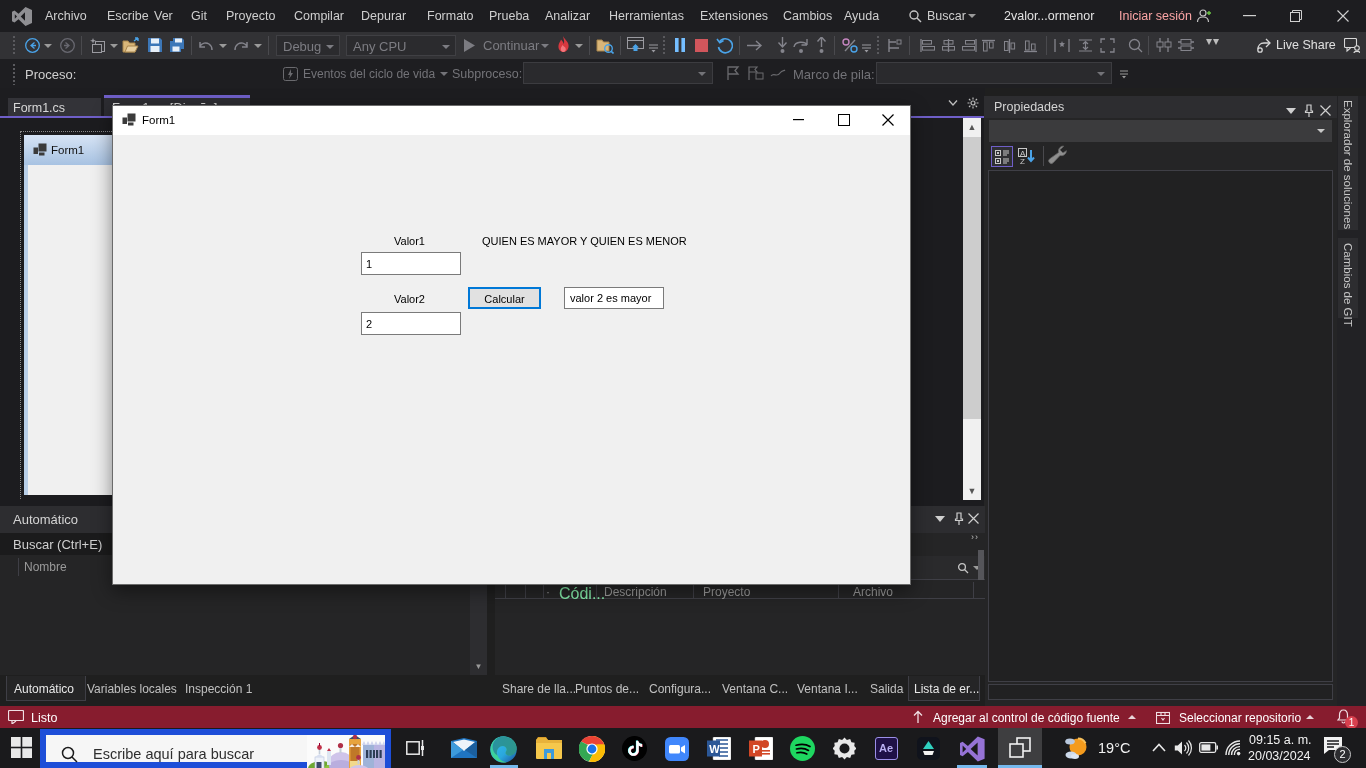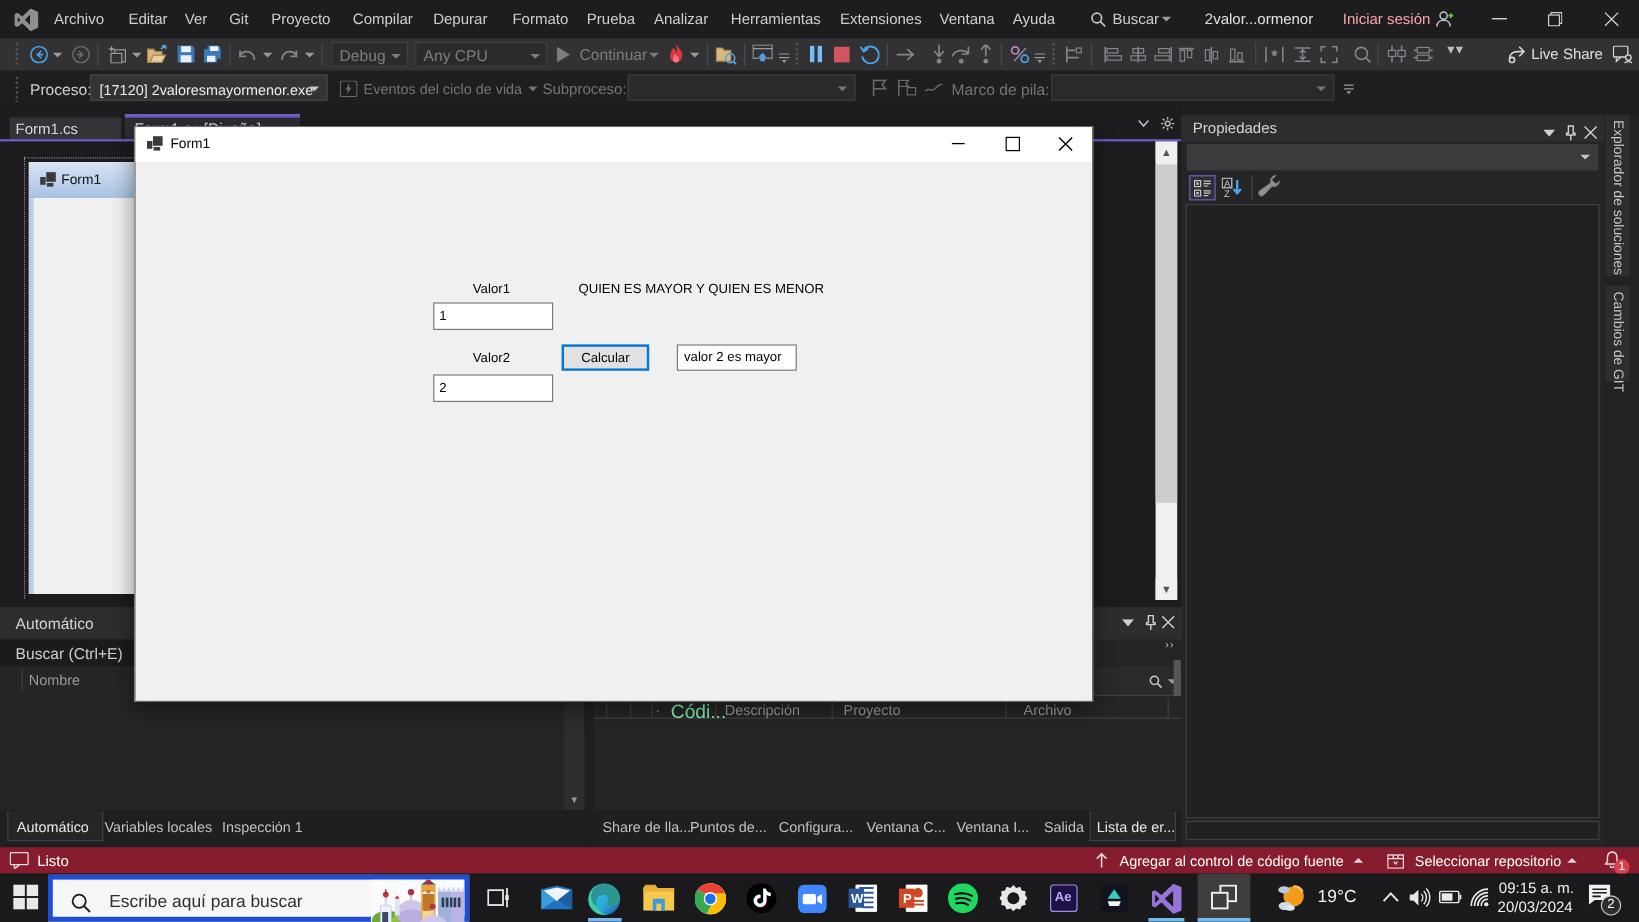--- a/index.html
+++ b/index.html
@@ -32,32 +32,32 @@
      background-size:4px 4px; }
 </style>
 </head>
 <body>
 
 <div class="a" id="menubar">
   <svg class="a" style="left:12px;top:7px" width="20" height="19" viewBox="0 0 20 19">
     <path d="M13.5 0 L6.5 6.7 L2.5 3.6 L0 4.8 L0 14.2 L2.5 15.4 L6.5 12.3 L13.5 19 L20 16 L20 3 Z M2.8 11.8 L2.8 7.2 L5 9.5 Z M8.7 9.5 L13 5.3 L13 13.7 Z" fill="#8f8f93"></path>
   </svg>
   <span class="menu" style="left:45px">Archivo</span>
-  <span class="menu" style="left:107px">Editar</span>
+  <span class="menu" style="left:107px">Escribe</span>
   <span class="menu" style="left:154px">Ver</span>
   <span class="menu" style="left:191px">Git</span>
   <span class="menu" style="left:226px">Proyecto</span>
   <span class="menu" style="left:294px">Compilar</span>
   <span class="menu" style="left:361px">Depurar</span>
   <span class="menu" style="left:427px">Formato</span>
   <span class="menu" style="left:489px">Prueba</span>
   <span class="menu" style="left:545px">Analizar</span>
   <span class="menu" style="left:609px">Herramientas</span>
   <span class="menu" style="left:700px">Extensiones</span>
-  <span class="menu" style="left:783px">Ventana</span>
+  <span class="menu" style="left:783px">Cambios</span>
   <span class="menu" style="left:844px">Ayuda</span>
   <svg class="a" style="left:908px;top:9px" width="14" height="14" viewBox="0 0 14 14">
     <circle cx="6" cy="6" r="4" fill="none" stroke="#c5c5c5" stroke-width="1.4"></circle>
     <line x1="9" y1="9" x2="13" y2="13" stroke="#c5c5c5" stroke-width="1.4"></line>
   </svg>
   <span class="menu" style="left:927px">Buscar</span>
   <span class="caret" style="left:968px;top:14px"></span>
   <span class="menu" style="left:1004px;color:#e2e2e2">2valor...ormenor</span>
   <span class="menu" style="left:1119px;color:#fca5a5;font-size:12.5px">Iniciar sesión</span>
   <svg class="a" style="left:1196px;top:8px" width="17" height="16" viewBox="0 0 17 16">
@@ -274,24 +274,20 @@
     <rect x="0.5" y="0.5" width="12" height="9" rx="1" fill="none" stroke="#d8d8d8" stroke-width="1.1"></rect>
     <path d="M3 10 L3 13 L6.5 10" fill="none" stroke="#d8d8d8" stroke-width="1.1"></path>
     <circle cx="13" cy="10" r="2.3" fill="#323235" stroke="#d8d8d8" stroke-width="1.1"></circle>
     <path d="M10 15 C10 12.8 16 12.8 16 15" fill="none" stroke="#d8d8d8" stroke-width="1.1"></path>
   </svg>
 </div>
 
 <div class="a" id="procrow">
   <div class="grip" style="left:12px;top:4px;height:22px"></div>
   <span class="txt" style="left:25px;top:8px;font-size:13px;color:#cfcfcf">Proceso:</span>
-  <div class="combo" style="left:75px;top:3px;width:198px;height:22px">
-    <span class="txt" style="left:7px;top:5px;font-size:12px;color:#ececec">[17120] 2valoresmayormenor.exe</span>
-    <span class="caret" style="right:6px;top:9px;border-top-color:#c8c8c8"></span>
-  </div>
   <svg class="a" style="left:283px;top:8px" width="15" height="14" viewBox="0 0 15 14">
     <rect x="0.5" y="0.5" width="14" height="13" rx="2" fill="none" stroke="#6a6a6e"></rect>
     <path d="M8 2 L5 8 L7 8 L6 12 L10 6 L8 6 Z" fill="#6a6a6e"></path>
   </svg>
   <span class="txt" style="left:303px;top:8px;font-size:12px;color:#737378">Eventos del ciclo de vida</span>
   <span class="caret" style="left:440px;top:13px;border-top-color:#737378"></span>
   <span class="txt" style="left:452px;top:8px;font-size:12.5px;color:#737378">Subproceso:</span>
   <div class="combo" style="left:523px;top:3px;width:190px;height:22px;background:#2a2a2d;border-color:#3c3c40">
     <span class="caret" style="right:6px;top:9px;border-top-color:#737378"></span>
   </div>
@@ -527,21 +523,21 @@
 
 <div class="a" id="taskbar">
 
   <svg class="a" style="left:11px;top:9px" width="21" height="21" viewBox="0 0 21 21">
     <rect x="0" y="0" width="9.7" height="9.7" fill="#e8e8e8"></rect>
       <rect x="11.3" y="0" width="9.7" height="9.7" fill="#e8e8e8"></rect>
     <rect x="0" y="11.3" width="9.7" height="9.7" fill="#e8e8e8"></rect>
       <rect x="11.3" y="11.3" width="9.7" height="9.7" fill="#e8e8e8"></rect>
   </svg>
 
-  <div class="a" style="left:40px;top:1px;width:351px;height:39px;background:#f6f6f6;border:4px solid #1d4ed8">
+  <div class="a" style="left:40px;top:1px;width:351px;height:39px;background:#f6f6f6;border:6px solid #1d4ed8">
     <svg class="a" style="left:15px;top:11px" width="17" height="17" viewBox="0 0 17 17">
       <circle cx="7" cy="7" r="5.5" fill="none" stroke="#1b1b1b" stroke-width="1.5"></circle>
       <line x1="11" y1="11" x2="16" y2="16" stroke="#1b1b1b" stroke-width="1.5"></line>
     </svg>
     <span class="txt" style="left:47px;top:11px;font-size:14.5px;color:#2e2e2e">Escribe aquí para buscar</span>
 
     <svg class="a" style="right:0;top:0;width:78px;height:37px" viewBox="0 0 78 37">
       <rect width="78" height="37" fill="#fbfbfb"></rect>
       <ellipse cx="14" cy="34" rx="13" ry="8" fill="#6fa832"></ellipse>
       <ellipse cx="30" cy="36" rx="14" ry="8" fill="#8ec43e"></ellipse>

